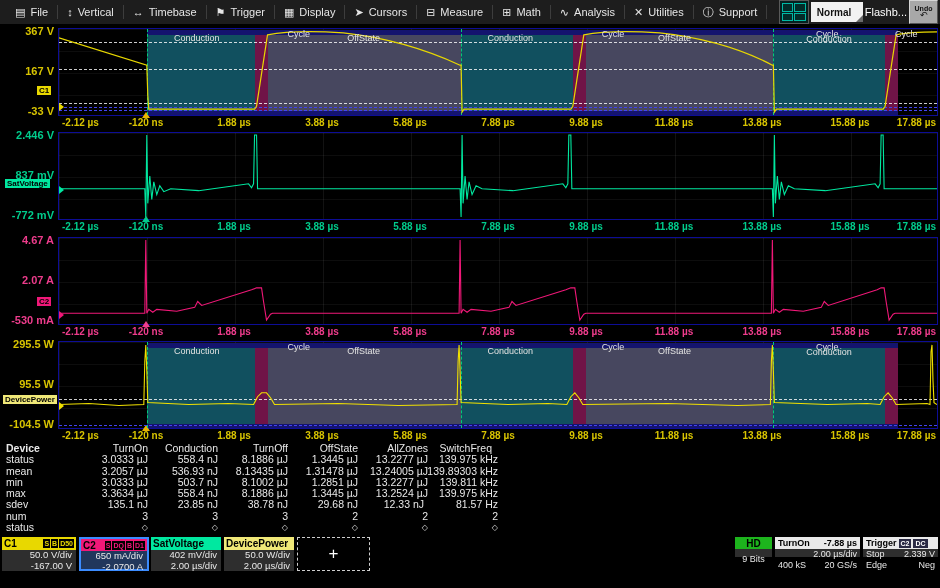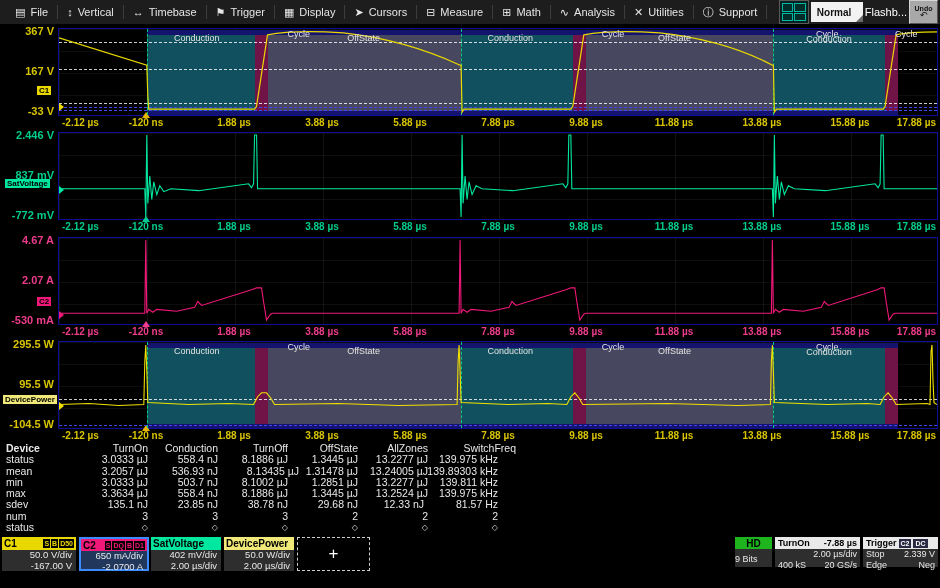--- a/index.html
+++ b/index.html
@@ -59,29 +59,29 @@
   .tstatus{font-size:8px;color:#cfcfcf;}
   
   .desc{position:absolute;top:537px;height:34px;box-sizing:border-box;background:#2e2e2e;}
   .desc .hdr{height:13px;display:flex;align-items:center;padding:0 2px;color:#000;font-size:10px;font-weight:bold;}
   .desc .hdr .nm{flex:1;}
   .dbadge{font-size:7px;font-weight:bold;background:#000;padding:0 1px;margin-left:1px;line-height:9px;}
   .desc .l1,.desc .l2{font-size:9.5px;color:#e8e8e8;text-align:right;padding-right:4px;line-height:10.5px;}
   #add-box{position:absolute;top:537px;height:34px;border:1px dashed #cfcfcf;box-sizing:border-box;
            color:#fff;font-size:17px;display:flex;align-items:center;justify-content:center;background:#000;}
   
-  .acq{position:absolute;top:537px;height:30px;background:#2e2e2e;box-sizing:border-box;font-size:9px;color:#e8e8e8;}
+  .acq{position:absolute;top:537px;height:20px;background:#2e2e2e;box-sizing:border-box;font-size:9px;color:#e8e8e8;}
   .acq .whdr{height:12px;background:#e9e9e9;color:#000;font-weight:bold;display:flex;align-items:center;padding:0 3px;gap:2px;}
   .acq .whdr .rt{margin-left:auto;font-weight:bold;}
   .abadge{font-size:7px;font-weight:bold;background:#2a2a44;color:#fff;padding:0 2px;line-height:9px;}
   .acq .row{display:flex;padding:0 3px;line-height:11px;}
   .acq .row .rt{margin-left:auto;}
   #hd-box .ghdr{height:12px;background:#1db41d;color:#000;font-weight:bold;font-size:10px;
                 display:flex;align-items:center;justify-content:center;}
-  #hd-box .bits{text-align:left;line-height:21px;}
+  #hd-box .bits{text-align:center;line-height:21px;}
   
   #logobar{position:absolute;left:0;top:572px;width:940px;height:16px;background:#000;border-top:1px solid #909090;
            display:flex;align-items:center;padding-left:8px;box-sizing:border-box;}
   #logobar .t1{font-size:11px;font-weight:bold;color:#fff;letter-spacing:.5px;}
   #logobar .t2{font-size:11px;color:#b5b5b5;margin-left:4px;letter-spacing:.5px;}
 </style>
 </head>
 <body>
 
 <div id="screen">
@@ -320,36 +320,36 @@
   </div>
 
   <div id="measure-table">
       <div class="trow thead">
         <span class="tlabel">Device</span>
         <span class="tcell" style="left: 56px;">TurnOn</span>
         <span class="tcell" style="left: 126px;">Conduction</span>
         <span class="tcell" style="left: 196px;">TurnOff</span>
         <span class="tcell" style="left: 266px;">OffState</span>
         <span class="tcell" style="left: 336px;">AllZones</span>
-        <span class="tcell" style="left: 424px;">SwitchFreq</span>
+        <span class="tcell" style="left: 400px;">SwitchFreq</span>
       </div>
       <div class="trow">
         <span class="tlabel">status</span>
         <span class="tcell" style="left: 56px;">3.0333 µJ</span>
         <span class="tcell" style="left: 126px;">558.4 nJ</span>
         <span class="tcell" style="left: 196px;">8.1886 µJ</span>
         <span class="tcell" style="left: 266px;">1.3445 µJ</span>
         <span class="tcell" style="left: 336px;">13.2277 µJ</span>
         <span class="tcell" style="left: 406px;">139.975 kHz</span>
       </div>
       <div class="trow">
         <span class="tlabel">mean</span>
         <span class="tcell" style="left: 56px;">3.2057 µJ</span>
         <span class="tcell" style="left: 126px;">536.93 nJ</span>
-        <span class="tcell" style="left: 196px; margin-left: 11px;">8.13435 µJ</span>
+        <span class="tcell" style="left: 196px;">8.13435 µJ</span>
         <span class="tcell" style="left: 266px;">1.31478 µJ</span>
         <span class="tcell" style="left: 336px;">13.24005 µJ</span>
         <span class="tcell" style="left: 406px;">139.89303 kHz</span>
       </div>
       <div class="trow">
         <span class="tlabel">min</span>
         <span class="tcell" style="left: 56px;">3.0333 µJ</span>
         <span class="tcell" style="left: 126px;">503.7 nJ</span>
         <span class="tcell" style="left: 196px;">8.1002 µJ</span>
         <span class="tcell" style="left: 266px;">1.2851 µJ</span>

